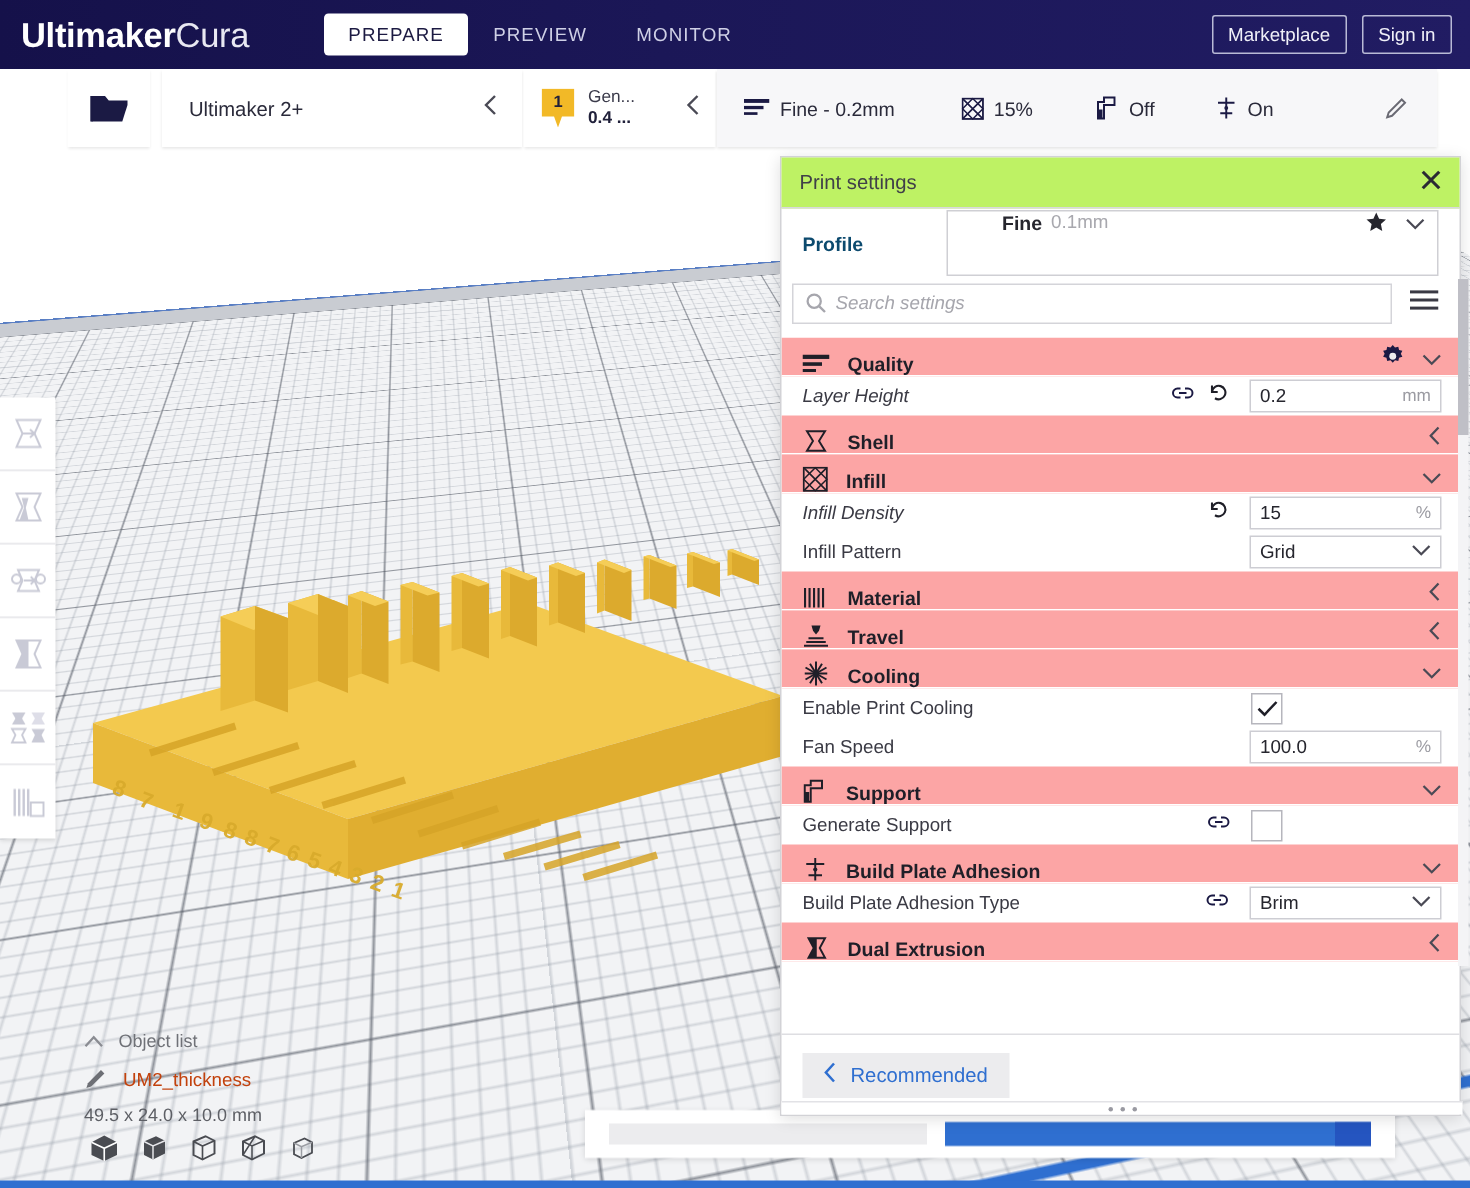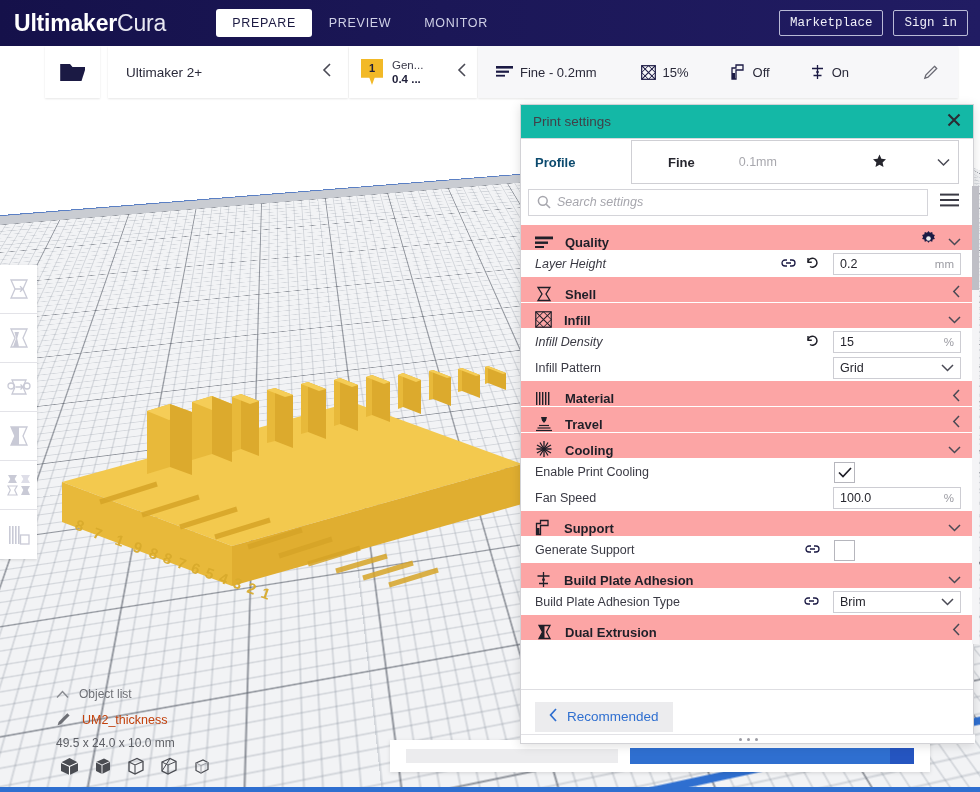--- a/index.html
+++ b/index.html
@@ -67,21 +67,21 @@
   .tab {
     font-size: 12.5px; letter-spacing: .7px; color:#cfd0e6;
     padding: 7px 0; width: 96px; text-align:center;
     cursor: pointer; border-radius: 3px; font-weight: 400;
   }
   .tab.active { background:#ffffff; color:#1c1a42; font-weight:400; }
   #header-right { margin-left:auto; display:flex; gap:10px; margin-right:12px; }
   .hdr-btn {
     border:1px solid #b9bad6; color:#f0f0f8; background:transparent;
     font-size:12.5px; padding:5px 10px; border-radius:2px; cursor:pointer;
-    font-family:Liberation Mono, monospace;
+    font-family:Liberation Sans, sans-serif;
   }
 
   
   #configbar {
     position:absolute; left:0; top:46px; width:980px; height:52px;
     z-index: 38; pointer-events:none;
   }
   #openfile {
     position:absolute; left:45px; top:0px; width:55px; height:52px;
     background:#fff; display:flex; align-items:center; justify-content:center;
@@ -145,30 +145,30 @@
   .vcube { cursor:pointer; }
 
   
   #panel {
     position:absolute; left:520px; top:104px; width:454px; height:640px;
     background:#fff; border:1px solid #d2d2d6;
     box-shadow: 0 2px 10px rgba(0,0,0,.13);
     z-index: 35; display:flex; flex-direction:column;
   }
   #panel-head {
-    height:34px; background:#14b8a6; border-bottom:1px solid #d8d8dc;
+    height:34px; background:#bef264; border-bottom:1px solid #d8d8dc;
     display:flex; align-items:center; padding:0 12px;
   }
   #panel-head .title { font-size:13.5px; color:#404048; }
   #panel-head .close { margin-left:auto; cursor:pointer; color:#2b2b33; font-size:16px; line-height:1;}
   #profile-row { display:flex; align-items:center; height:46px; padding:0 14px; }
   #profile-row .lbl { font-size:13px; color:#0c4a6e; font-weight:700; width:96px; }
   #profile-box {
-    flex:1; height:44px; border:1px solid #cfcfd4; display:flex; align-items:center;
-    padding:0 8px; background:#fff; cursor:pointer;gap:38px;
+    flex:1; height:44px; border:1px solid #cfcfd4; display:flex; align-items:flex-start;
+    padding:0 8px; background:#fff; cursor:pointer;
   }
   #profile-box .pname { font-size:13px; color:#26262e; font-weight:700; margin-left:28px; }
   #profile-box .psub { font-size:12.5px; color:#a8a8ae; margin-left:6px; }
   #profile-box .star { margin-left:auto; color:#26262e; font-size:14px; }
   #profile-box .chev { margin-left:12px; }
 
   #search-row { display:flex; align-items:center; padding:0 14px 0 7px; height:34px; gap:12px;justify-content:flex-end;}
   #search-box {
     flex:1; height:27px; border:1px solid #d4d4d9; display:flex; align-items:center; gap:6px;
     padding:0 8px; background:#fff;

